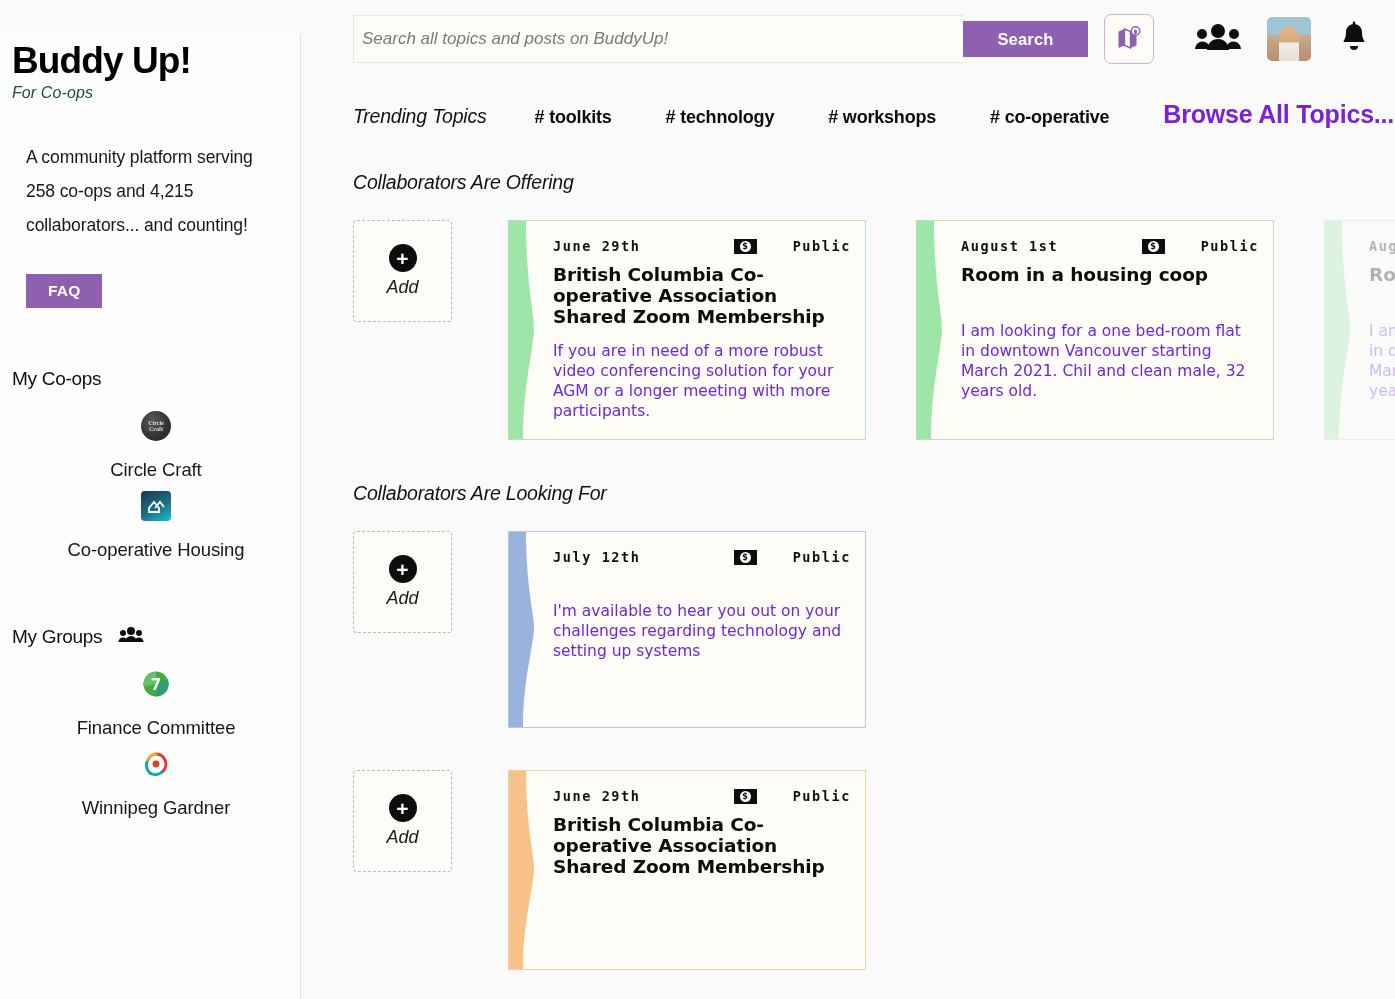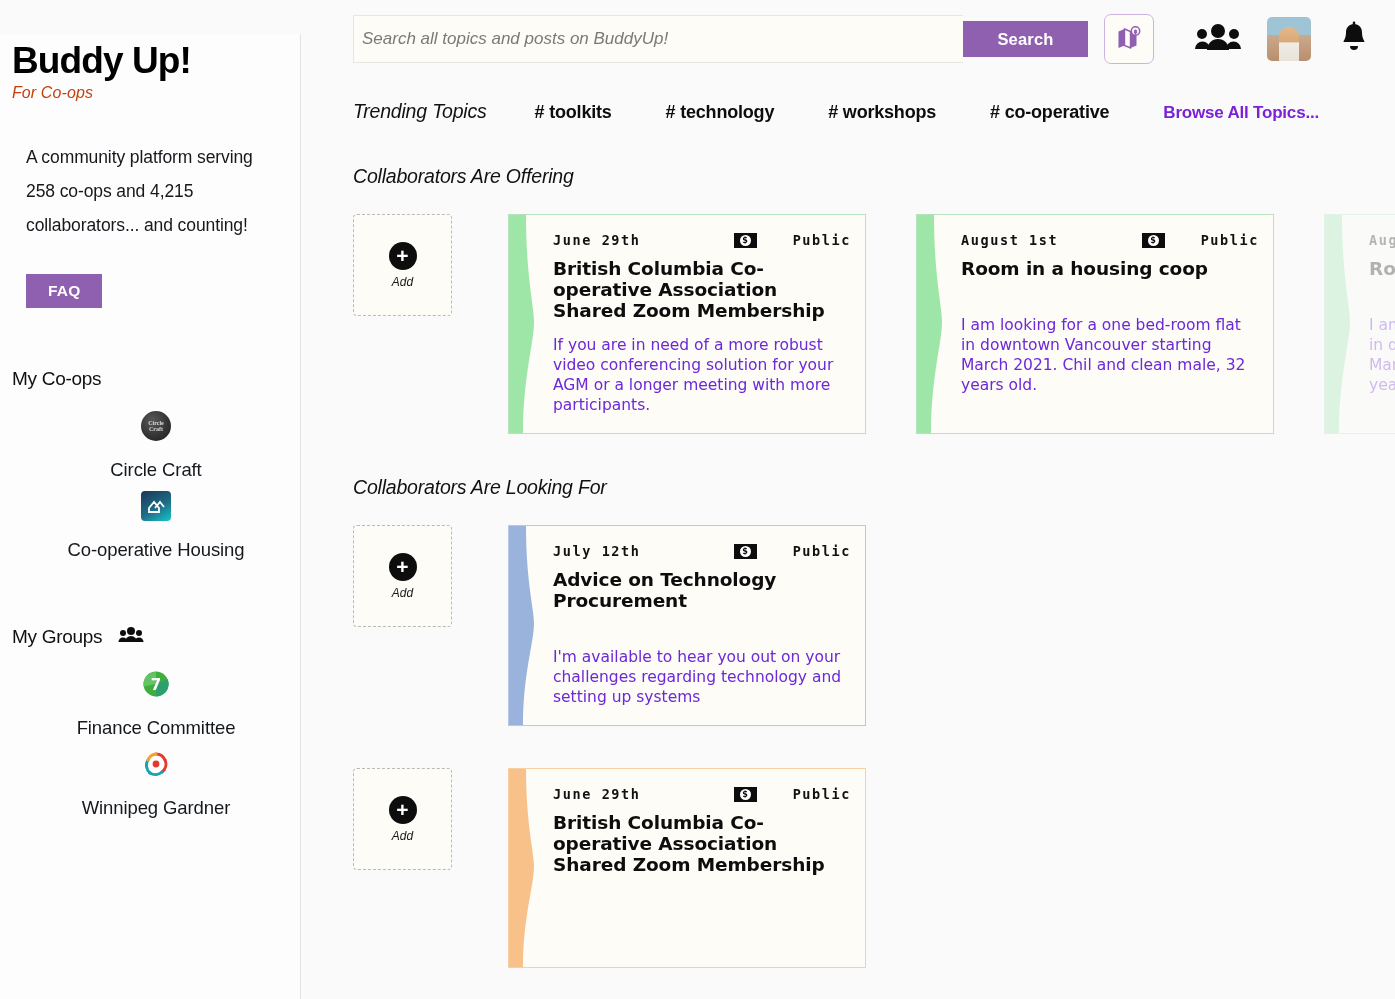--- a/index.html
+++ b/index.html
@@ -21,21 +21,21 @@
     padding: 0 0 0 0;
     position: relative;
     margin-top: 34px;
   }
   .brand { padding: 8px 0 0 12px; }
   .brand-title {
     font-size: 37px; font-weight: 800; letter-spacing: -0.9px;
     line-height: 1.05; color: #000;
   }
   .brand-sub {
-    font-size: 16px; font-style: italic; color: #c2410c;
+    font-size: 16px; font-style: italic; color: #14532d;
     margin-top: 3px; letter-spacing: 0.1px;
   }
   .blurb {
     margin: 38px 26px 0 26px;
     font-size: 17.5px; line-height: 34px; color: #15181c;
     letter-spacing: -0.1px;
   }
   .faq-btn {
     display: inline-block; margin: 32px 0 0 26px;
     background: #9060b0; color: #fff;
@@ -128,21 +128,21 @@
   .trending-label {
     font-size: 19.5px; font-style: italic; color: #111;
     letter-spacing: -0.2px; margin-right: 40px;
   }
   .tag {
     font-size: 18px; font-weight: 700; color: #0d0d0d;
     margin-right: 46px; cursor: pointer; letter-spacing: -0.2px;
     white-space: nowrap;
   }
   .browse-all {
-    font-size: 17px; font-weight: 700; color: #7b22d6;
+    font-size: 25px; font-weight: 700; color: #7b22d6;
     cursor: pointer; letter-spacing: -0.2px; white-space: nowrap;
   }
 
   
   .feed { padding-left: 52px; }
   .feed-section { margin-top: 42px; }
   .feed-title {
     font-size: 19.5px; font-style: italic; color: #111;
     letter-spacing: -0.2px; margin-bottom: 26px;
   }
@@ -156,21 +156,21 @@
     background: #fdfcf6;
     display: flex; flex-direction: column; align-items: center;
     justify-content: center; gap: 5px; cursor: pointer;
   }
   .plus-circle {
     width: 28px; height: 28px; border-radius: 50%;
     background: #0d0d0d; color: #fff;
     display: flex; align-items: center; justify-content: center;
     font-size: 21px; font-weight: 700; line-height: 1;
   }
-  .add-label { font-size: 12px; font-style: italic; color: #1a1a1a; }
+  .add-label { font-size: 18px; font-style: italic; color: #1a1a1a; }
 
   .cards { display: flex; gap: 50px; }
   .card {
     width: 358px; flex: 0 0 358px;
     background: #fdfcf6;
     position: relative;
     padding: 17px 14px 18px 44px;
     overflow: hidden;
   }
   .card.green { border: 1px solid #b6e3bb; }
@@ -429,21 +429,20 @@
               </span>
               <div class="card-meta">
                 <span class="card-date">July 12th</span>
                 <span class="card-vis">
                   <span class="money-icon">
                     <span class="coin">$</span>
                   </span>
                   <span class="vis-label">Public</span>
                 </span>
               </div>
-              <h3 class="card-title">Advice on Technology Procurement</h3>
               <p class="card-body">I'm available to hear you out on your challenges regarding technology and setting up systems</p>
             </article>
           </div>
         </div>
       </section>
 
       <section class="feed-section">
         <div class="row">
           <div class="add-box">
             <span class="plus-circle">+</span>

